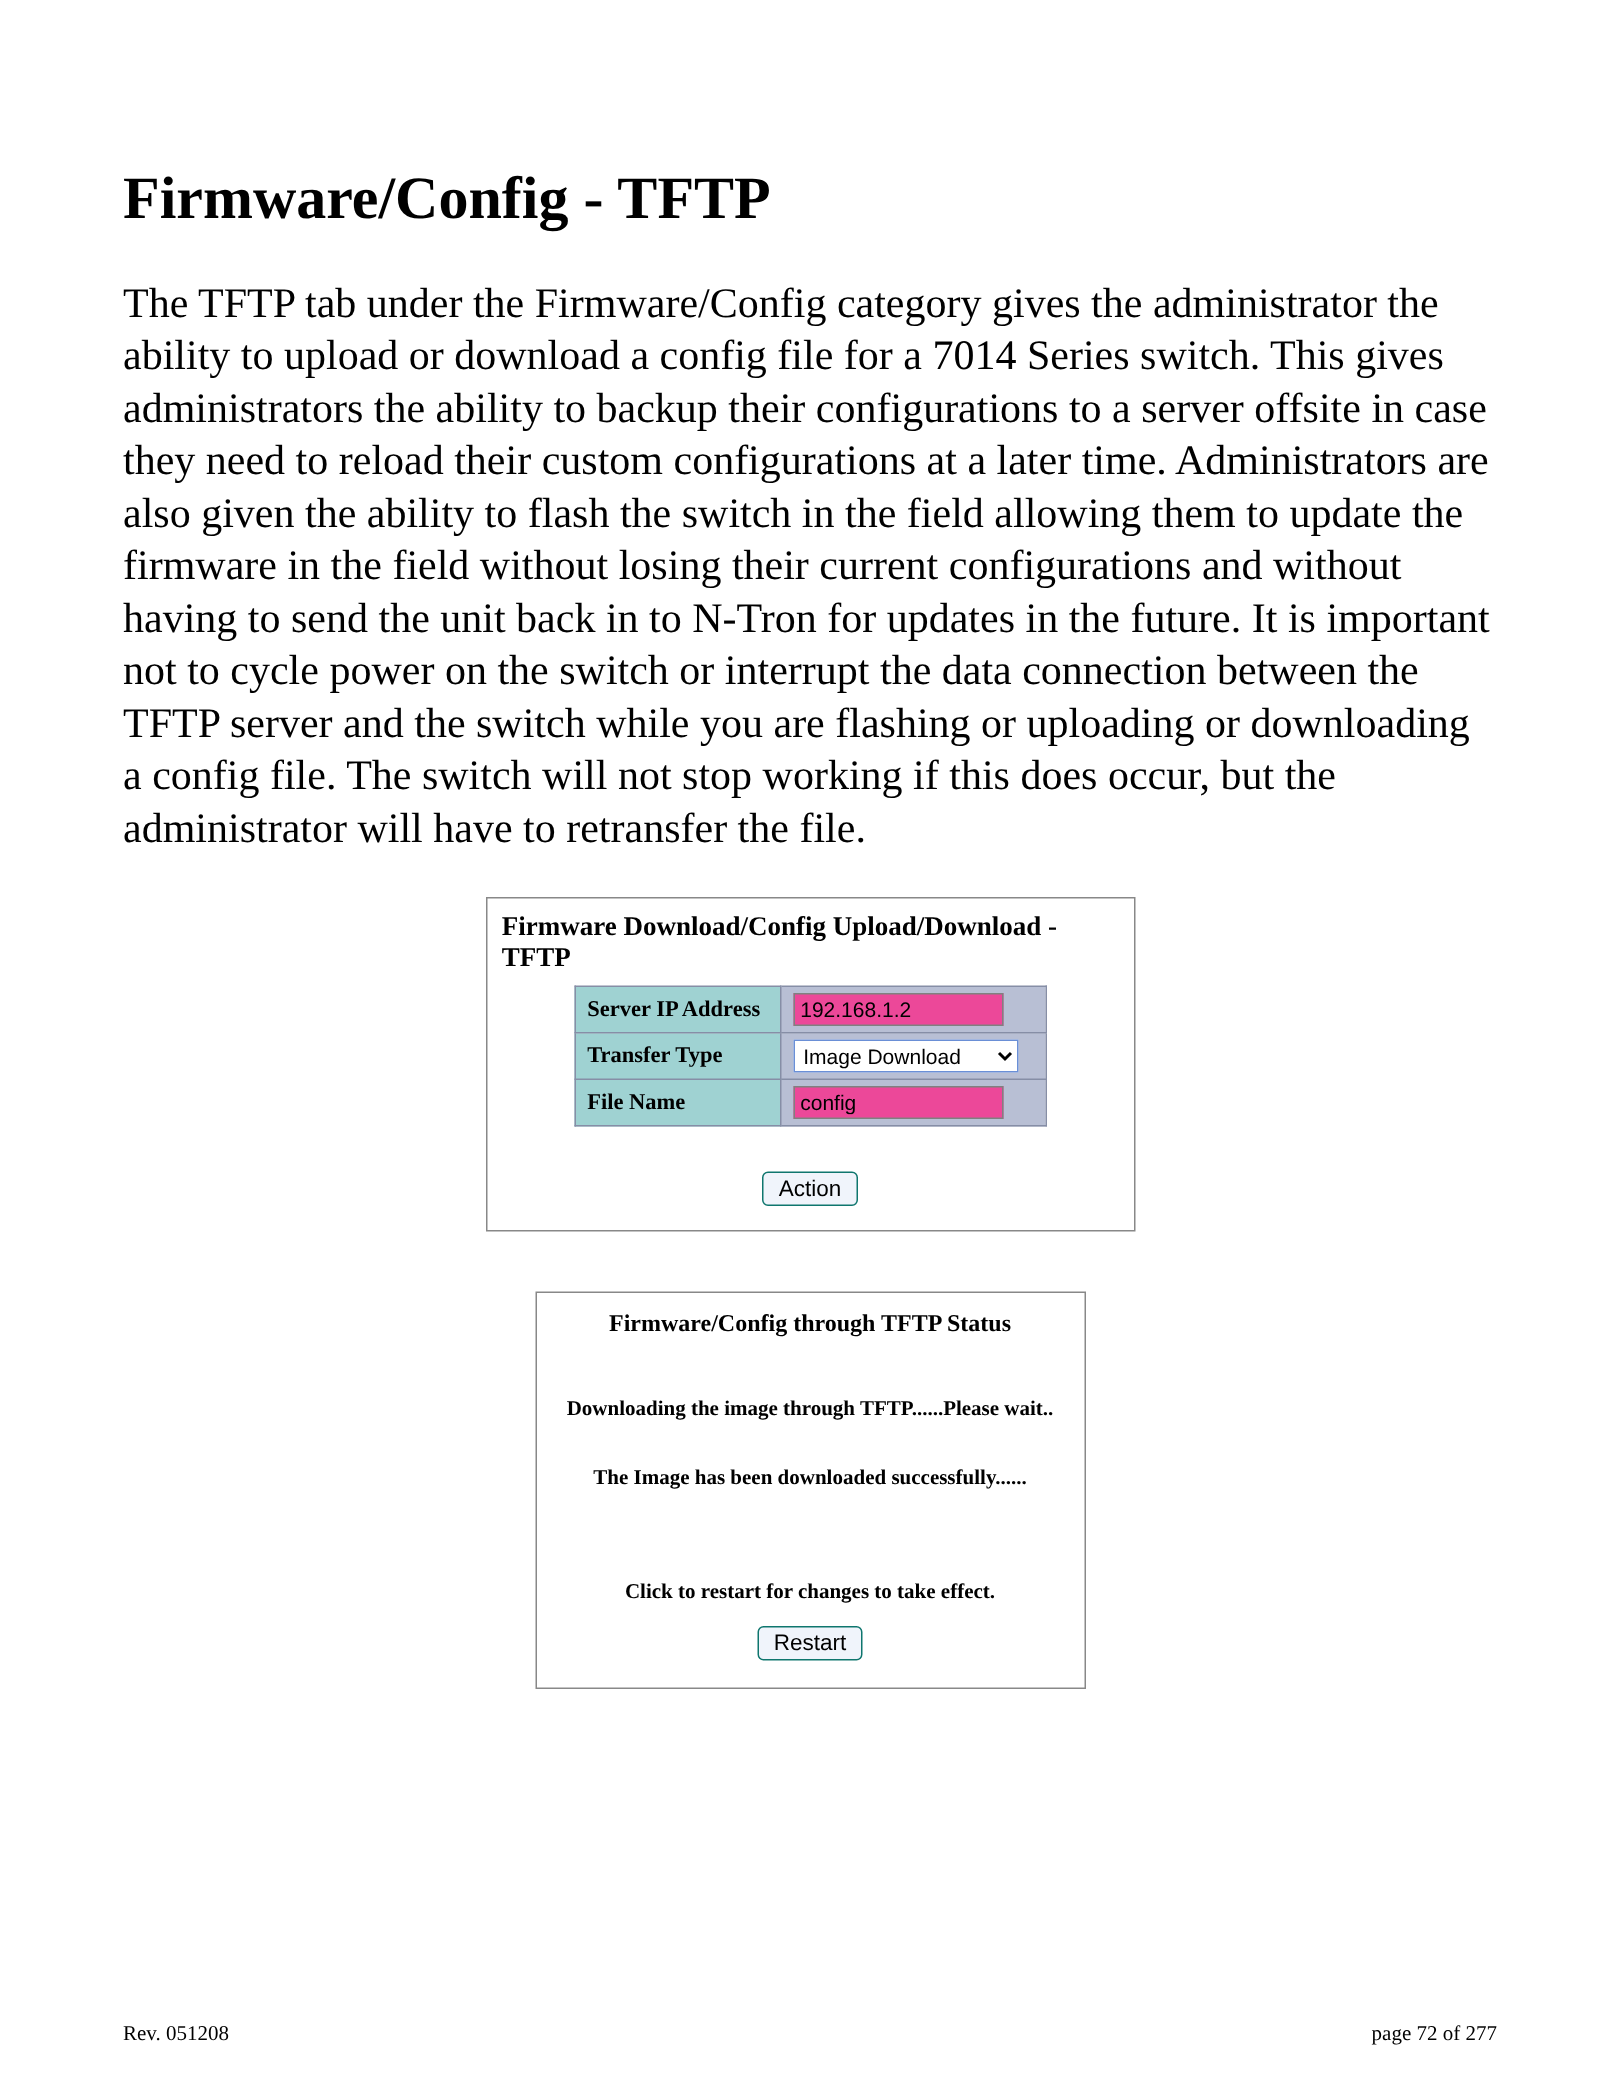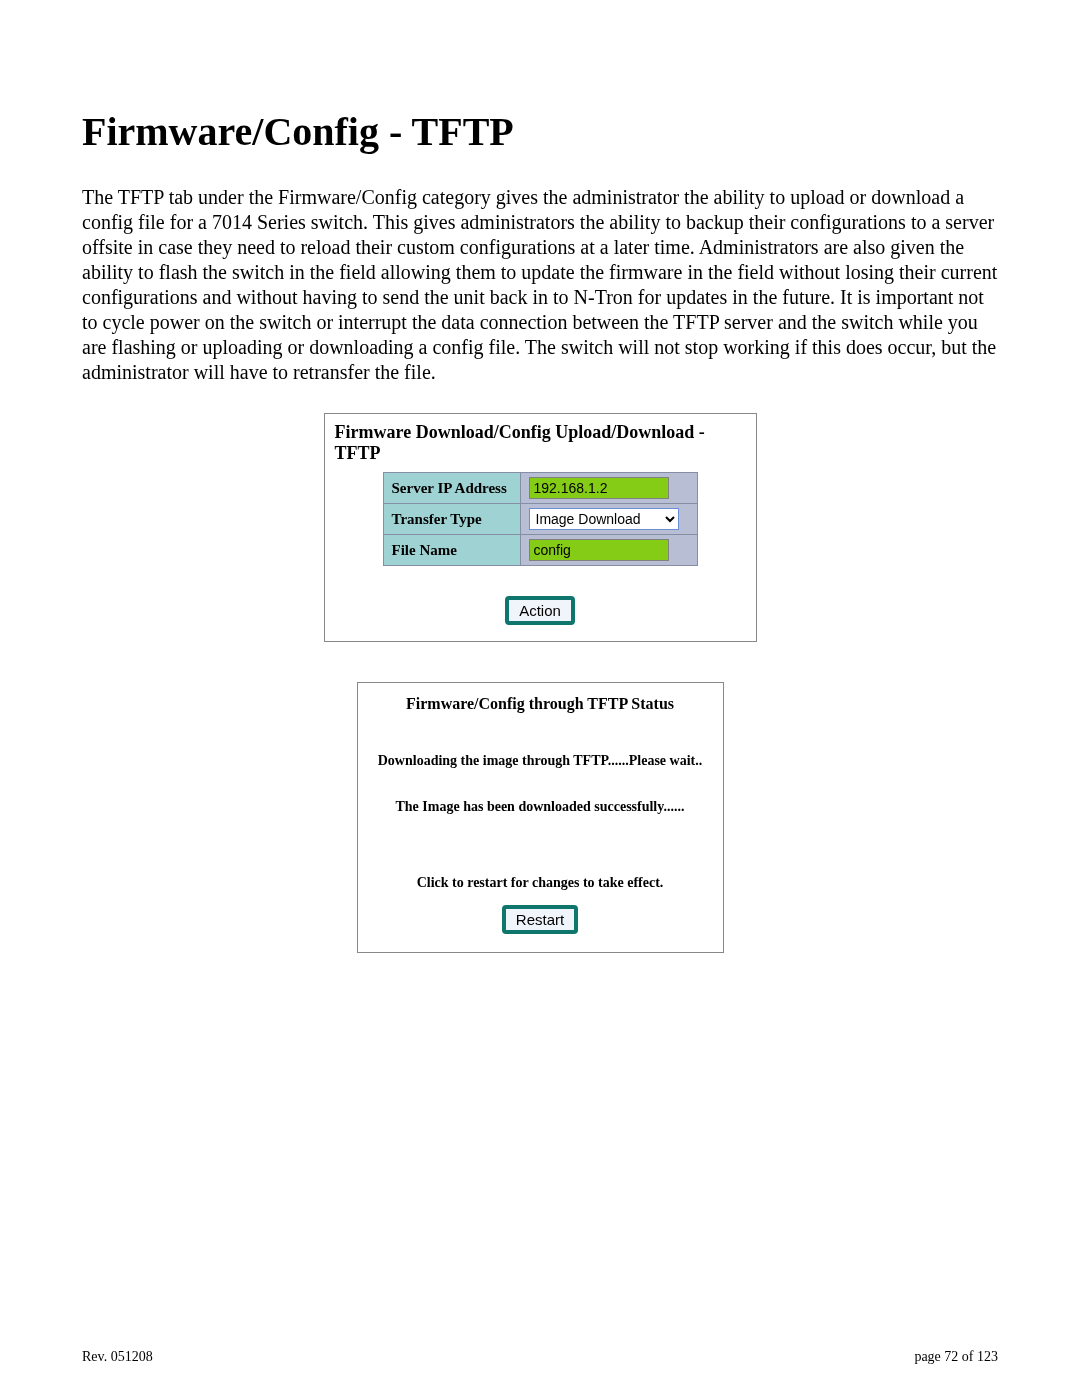--- a/index.html
+++ b/index.html
@@ -15,21 +15,21 @@
     box-sizing: border-box;
     padding: 108px 82px 40px 82px;
     position: relative;
   }
   h2.section-title {
     font-size: 40px;
     font-weight: bold;
     margin: 0 0 30px 0;
   }
   p.body-text {
-    font-size: 20px;
+    font-size: 28px;
     line-height: 1.25;
     margin: 0 0 28px 0;
   }
   .panel {
     border: 1px solid #888;
     margin: 0 auto 40px auto;
     background: #fff;
   }
   .panel-1 {
     width: 415px;
@@ -60,41 +60,41 @@
   .form-table td.input-cell {
     background: #b8bfd4;
     width: 160px;
   }
   .text-input {
     width: 140px;
     font-family: Arial, sans-serif;
     font-size: 14px;
     padding: 2px 4px;
     border: 1px solid #808080;
-    background: #84cc16;
+    background: #ec4899;
     box-sizing: border-box;
   }
   .select-input {
     width: 150px;
     font-family: Arial, sans-serif;
     font-size: 14px;
     padding: 1px 2px;
     border: 1px solid #6a8fd6;
     background: #fff;
     box-sizing: border-box;
   }
   .action-row {
     text-align: center;
     margin-top: 10px;
   }
   .ui-button {
     font-family: Arial, sans-serif;
     font-size: 15px;
     padding: 2px 10px;
-    border: 4px solid #0f766e;
+    border: 1px solid #0f766e;
     background: #f0f4fb;
     border-radius: 4px;
     cursor: pointer;
   }
   .panel-2 {
     width: 345px;
     padding: 12px 10px 18px 10px;
     text-align: center;
   }
   .panel-2 .status-title {
@@ -173,16 +173,16 @@
   <div class="panel panel-2">
     <div class="status-title">Firmware/Config through TFTP Status</div>
     <div class="status-line">Downloading the image through TFTP......Please wait..</div>
     <div class="status-line2">The Image has been downloaded successfully......</div>
     <div class="status-prompt">Click to restart for changes to take effect.</div>
     <button class="ui-button">Restart</button>
   </div>
 
   <div class="footer">
     <span>Rev.  051208</span>
-    <span>page 72 of 123</span>
+    <span>page 72 of 277</span>
   </div>
 
 </div>
 
 </body></html>

